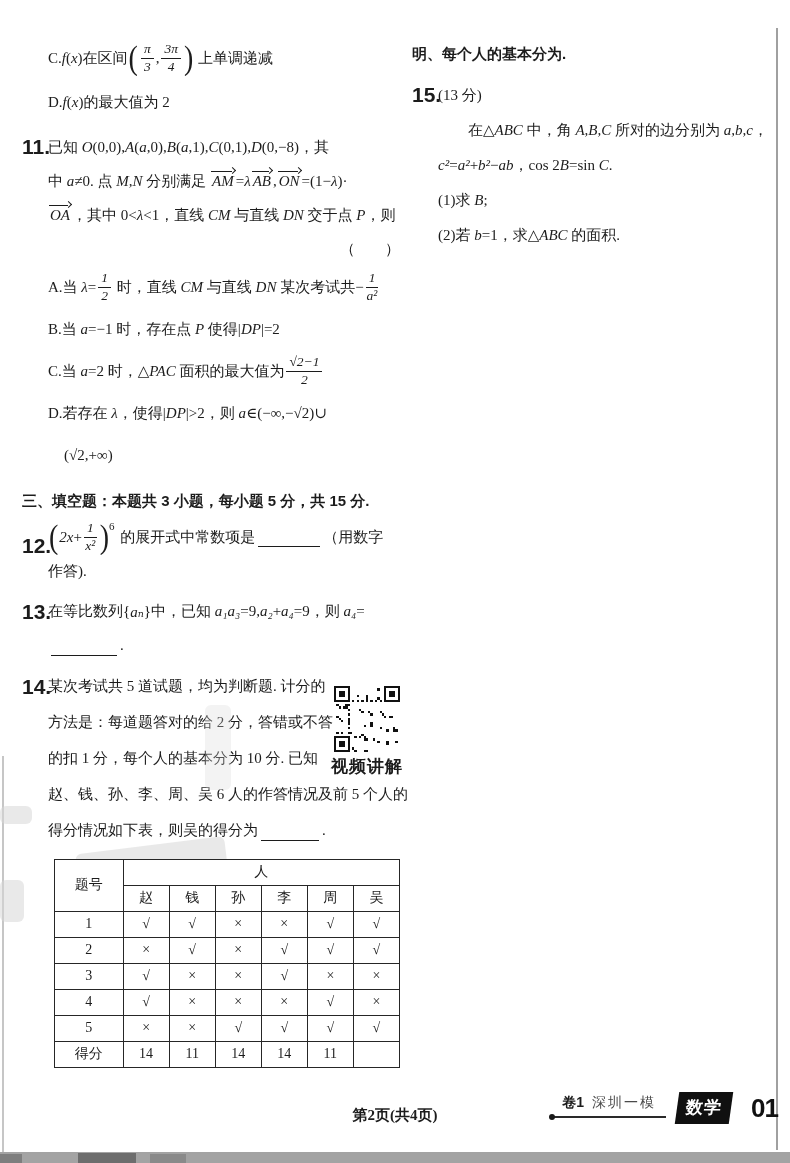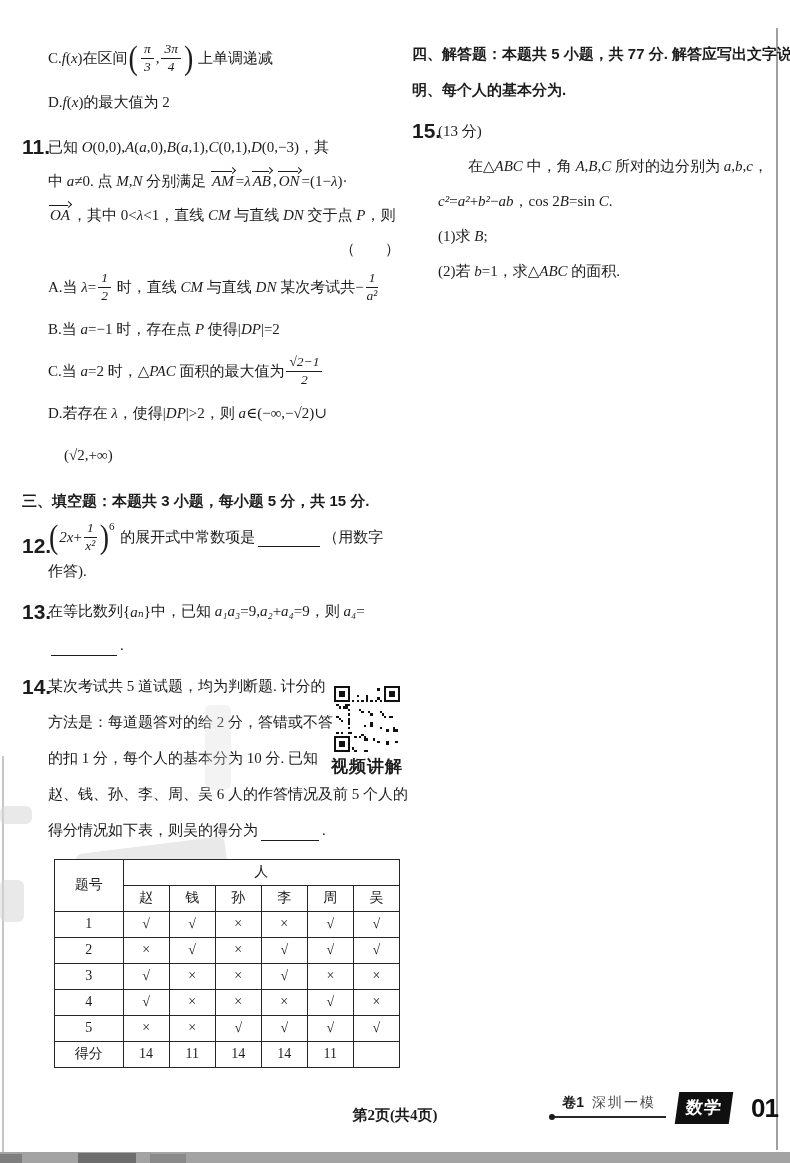--- a/index.html
+++ b/index.html
@@ -141,21 +141,21 @@
                 <span class="tx">(</span>
                 <span class="mi">a</span>
                 <span class="tx">,0),</span>
                 <span class="mi">B</span>
                 <span class="tx">(</span>
                 <span class="mi">a</span>
                 <span class="tx">,1),</span>
                 <span class="mi">C</span>
                 <span class="tx">(0,1),</span>
                 <span class="mi">D</span>
-                <span class="tx">(0,−3)，其</span>
+                <span class="tx">(0,−8)，其</span>
               </div>
               <div class="line">
                 <span class="tx">中 </span>
                 <span class="mi">a</span>
                 <span class="tx">≠0. 点 </span>
                 <span class="mi">M,N</span>
                 <span class="tx"> 分别满足 </span>
                 <span class="vec">AM</span>
                 <span class="tx">=</span>
                 <span class="mi">λ</span>
@@ -466,23 +466,20 @@
         <rect x="1" y="13" width="1" height="1" fill="#111"></rect>
         <rect x="13" y="23" width="1" height="1" fill="#111"></rect>
       </svg>
     <div class="qr-caption">视频讲解</div>
   </div>
 
   <div class="col rightcol">
     <section class="block sec">
       <div>
           <div class="line">
-            <span class="tx">四、解答题：本题共 5 小题，共 77 分. 解答应写出文字说</span>
-          </div>
-          <div class="line">
             <span class="tx">明、每个人的基本分为.</span>
           </div>
         </div>
     </section>
 
     <section class="block">
       <div class="qrow">
         <span class="qnum">15.</span>
         <div class="qbody">
             <div class="line">

